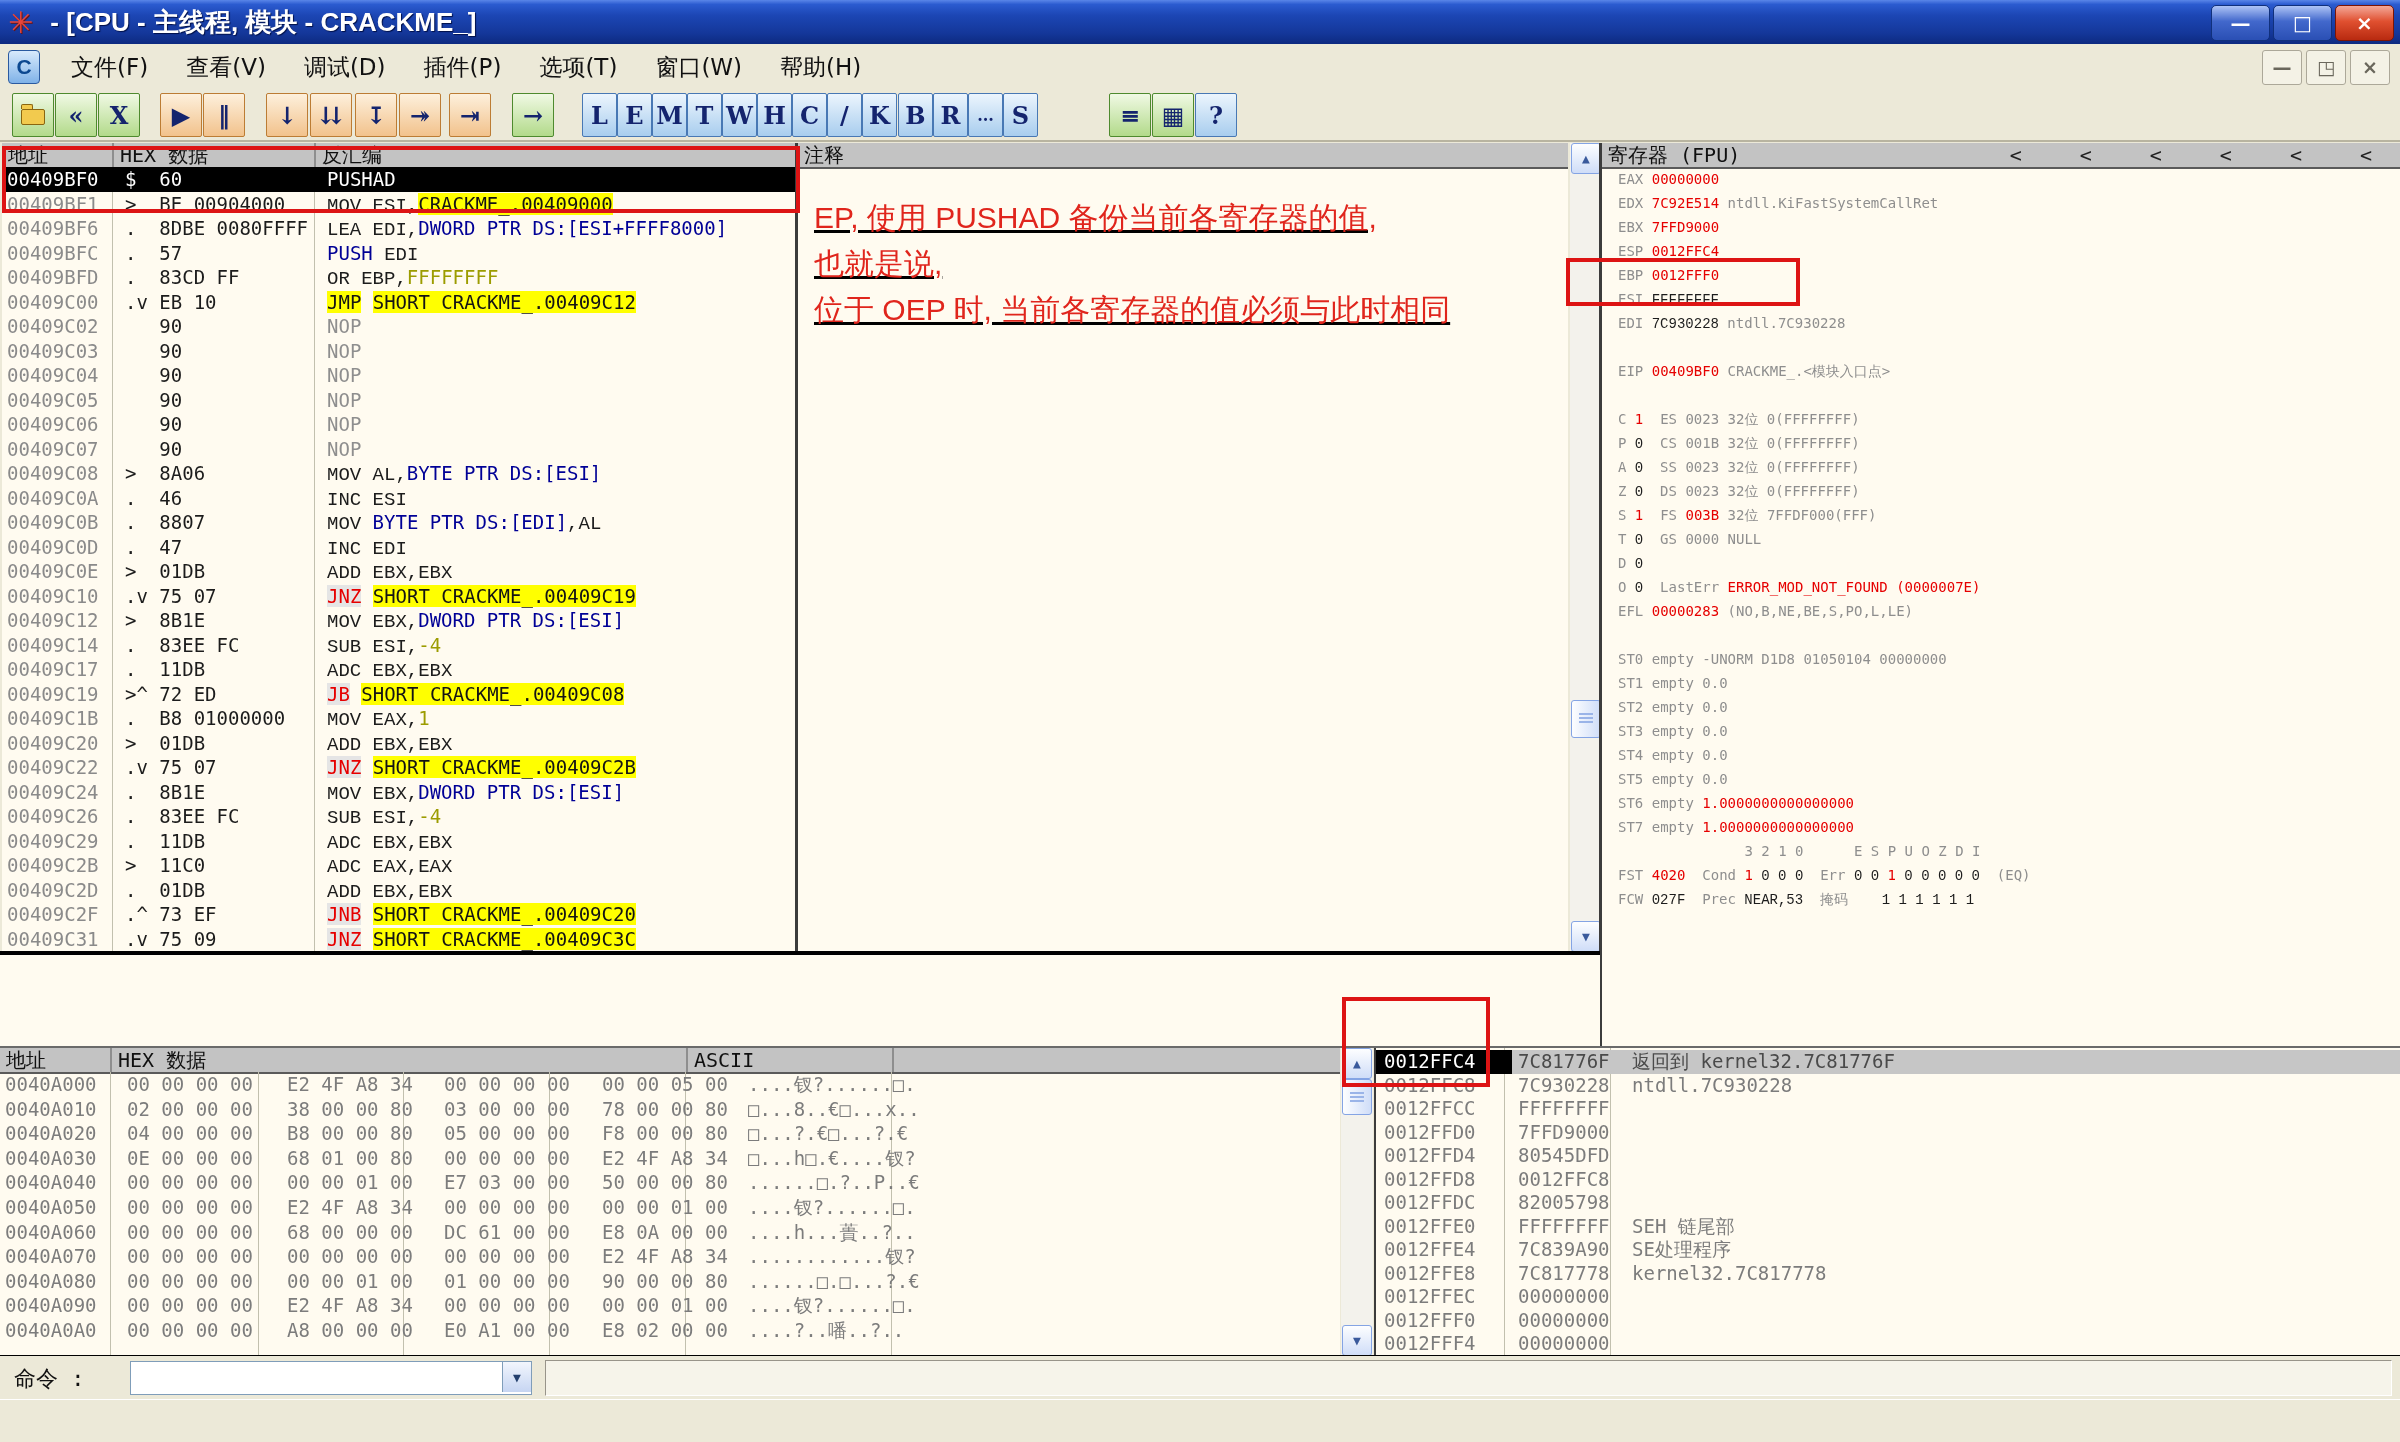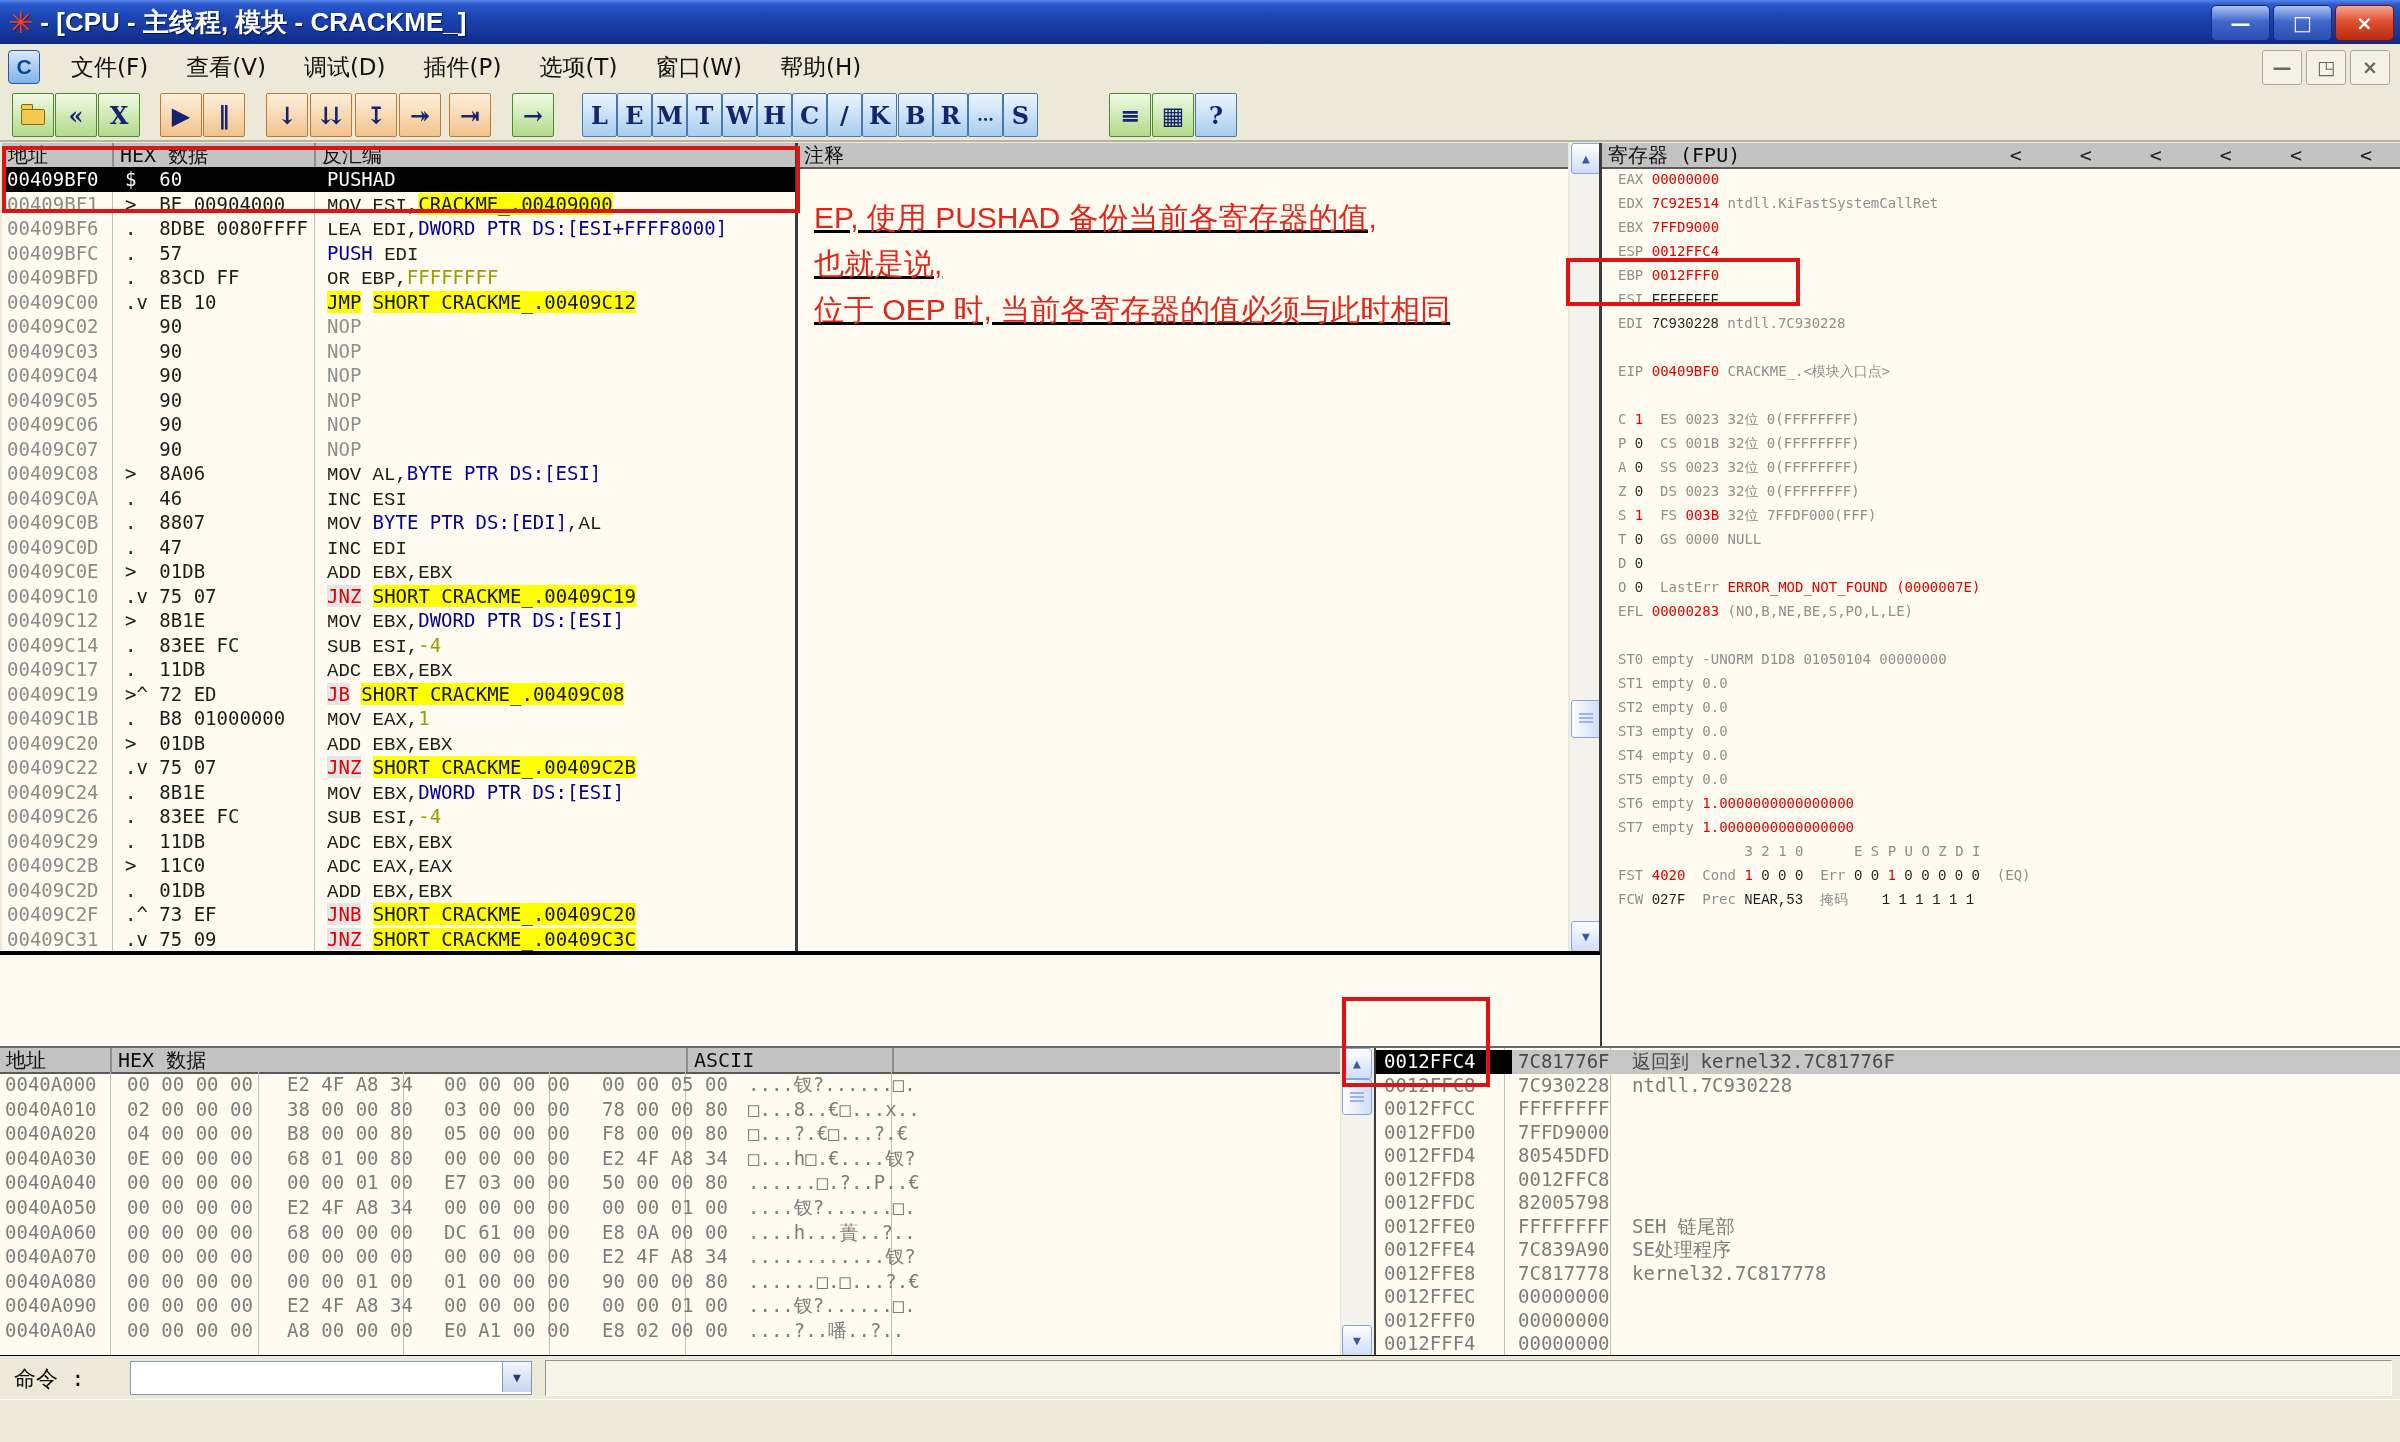--- a/index.html
+++ b/index.html
@@ -3,21 +3,21 @@
 <meta charset="utf-8">
 <style>
   html,body{margin:0;padding:0;background:#555;}
   #screen{position:relative;width:2400px;height:1442px;background:#ece9d8;overflow:hidden;
           font-family:"DejaVu Sans Mono","Liberation Mono",monospace;}
   
   .titlebar{position:absolute;left:0;top:0;width:2400px;height:44px;
     background:linear-gradient(180deg,#5a86e8 0%,#2b5bd0 10%,#1c46b4 35%,#14379a 75%,#0d2a80 100%);
     display:flex;align-items:center;}
   .app-icon{margin-left:8px;font:bold 30px "DejaVu Sans",sans-serif;color:#e8453a;text-shadow:1px 1px 0 #6e120c;}
-  .title-text{color:#fff;font:bold 26px "Liberation Sans",sans-serif;text-shadow:1px 1px 1px #001048;white-space:pre;}
+  .title-text{color:#fff;font:bold 26px "Liberation Sans",sans-serif;margin-left:10px;text-shadow:1px 1px 1px #001048;white-space:pre;}
   .win-btns{position:absolute;right:6px;top:5px;display:flex;gap:3px;}
   .wbtn{width:57px;height:34px;border-radius:5px;border:1px solid #10307c;color:#fff;display:flex;align-items:center;justify-content:center;
     font:bold 20px "DejaVu Sans",sans-serif;background:linear-gradient(#aec4f6,#4268cc 45%,#2a4fb4);}
   .wbtn.close{background:linear-gradient(#f4a898,#e05030 45%,#b82a10);border-color:#7c1404;}
   
   .menubar{position:absolute;left:0;top:44px;width:2400px;height:46px;background:#ece9d8;display:flex;align-items:center;border-bottom:1px solid #d8d4c4;}
   .cpu-icon{width:30px;height:32px;margin-left:8px;border:1px solid #2a5aa0;border-radius:4px;
     background:linear-gradient(#d8eafc,#7fb2e8);color:#0c4890;font:bold 21px "Liberation Sans",sans-serif;
     display:flex;align-items:center;justify-content:center;}
   .menu-item{padding:4px 19px;font:23px "DejaVu Sans",sans-serif;color:#111;}

